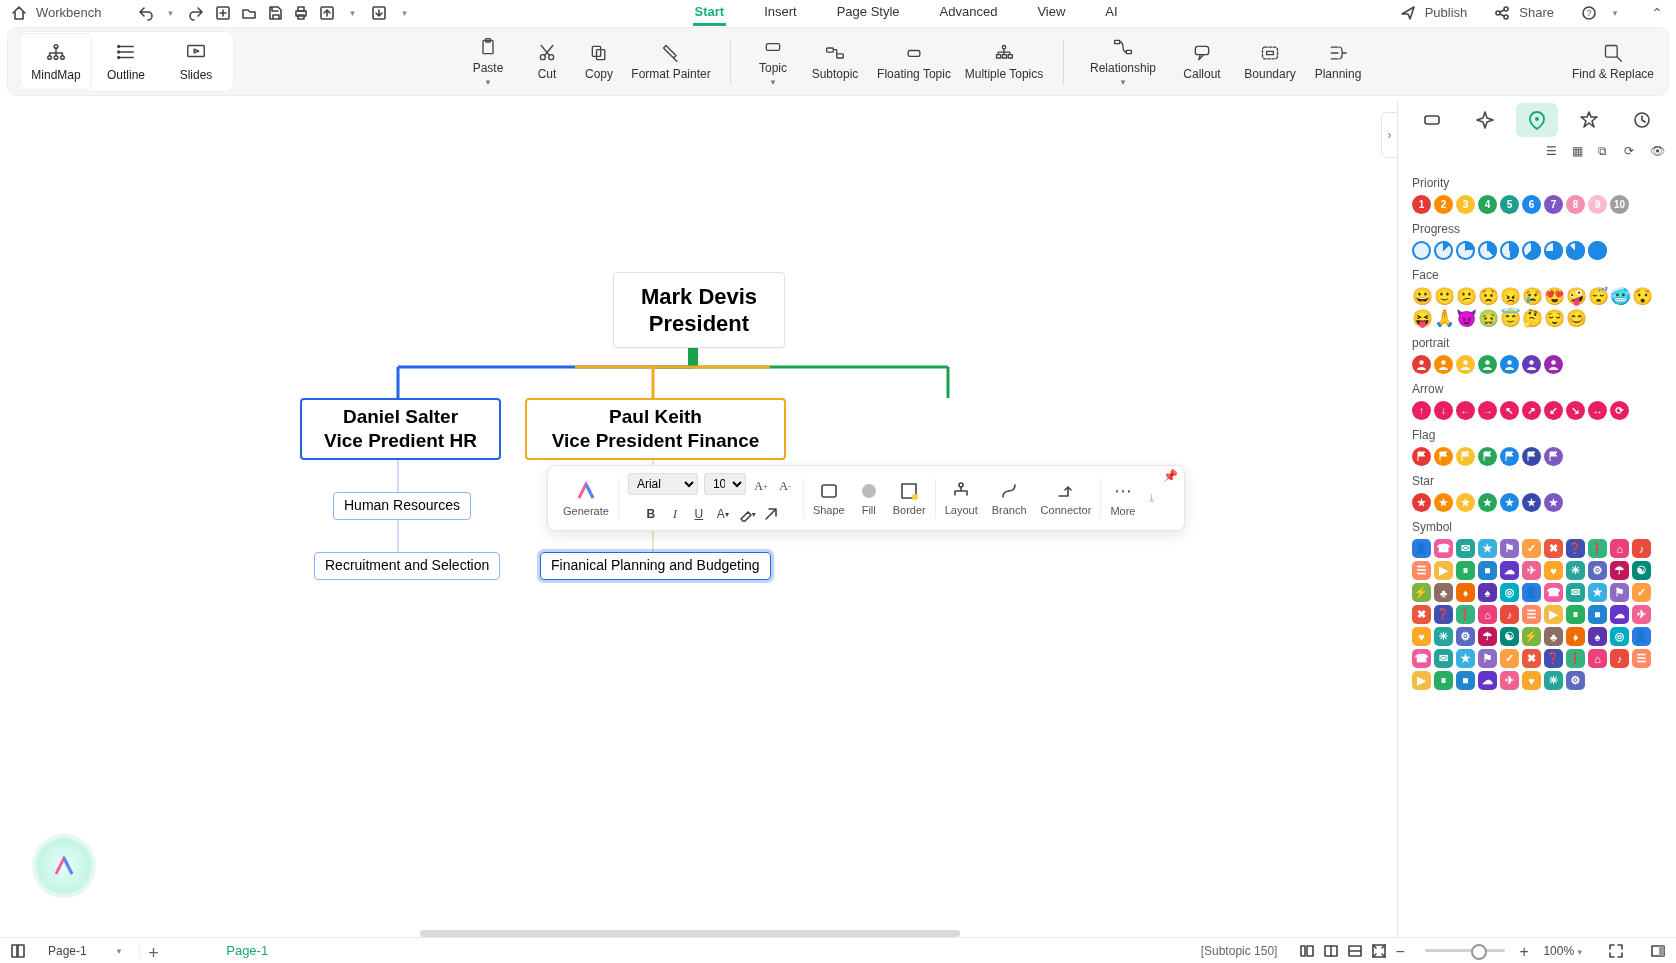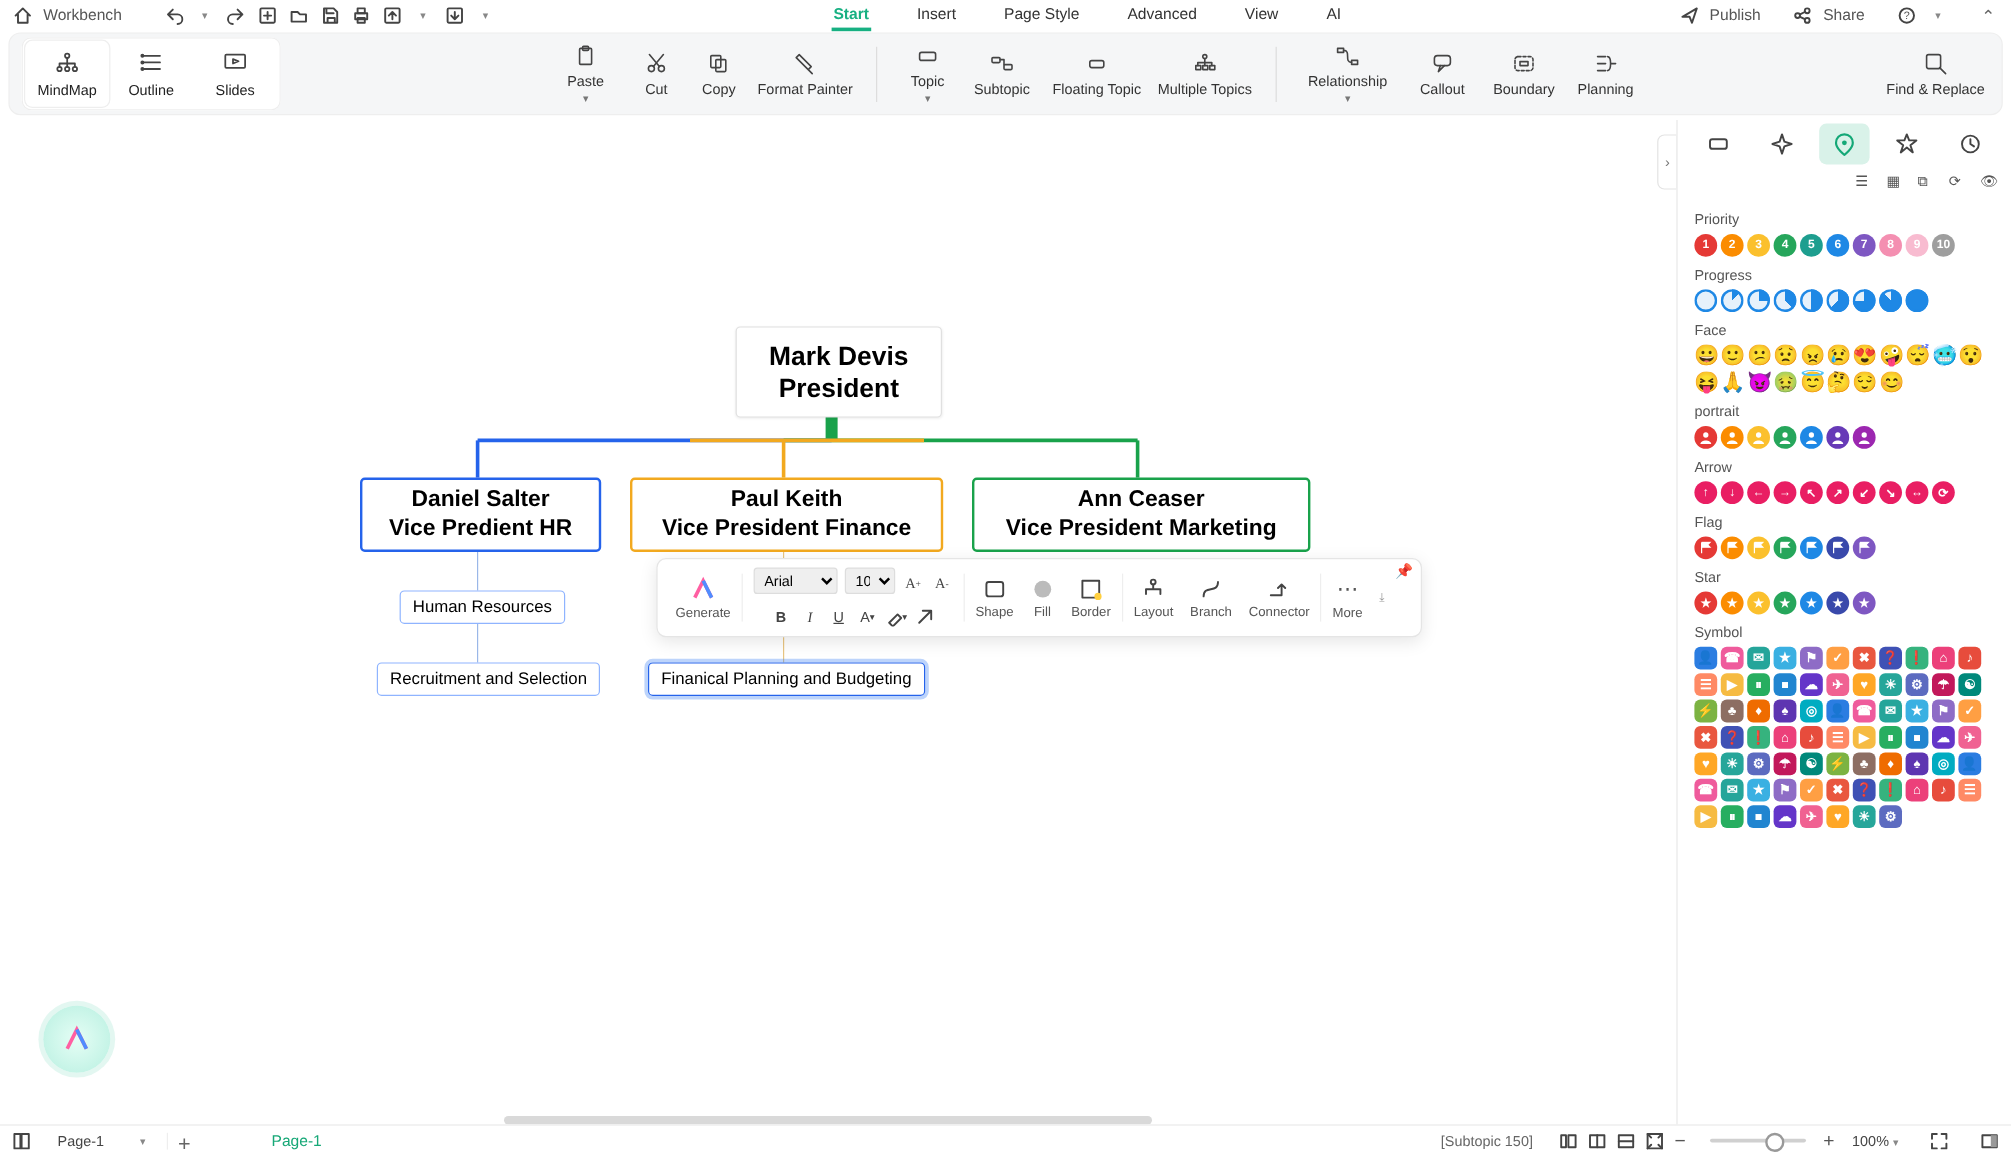--- a/index.html
+++ b/index.html
@@ -364,24 +364,20 @@
     <div class="node blue" style="left:300px;top:298px;width:197px;height:58px">
       <span>Daniel Salter</span>
       <span>Vice Predient HR</span>
     </div>
 
     <div class="node orange" style="left:525px;top:298px;width:257px;height:58px">
       <span>Paul Keith</span>
       <span>Vice President Finance</span>
     </div>
 
-    <div class="node green" style="left:810px;top:298px;width:278px;height:58px">
-      <span>Ann Ceaser</span>
-      <span>Vice President Marketing</span>
-    </div>
 
     <div class="node sub" style="left:333px;top:392px">
         <span>Human Resources</span>
       </div>
     <div class="node sub" style="left:314px;top:452px">
         <span>Recruitment and Selection</span>
       </div>
     <div class="node sub sel" style="left:540px;top:452px">
         <span>Finanical Planning and Budgeting</span>
       </div>

